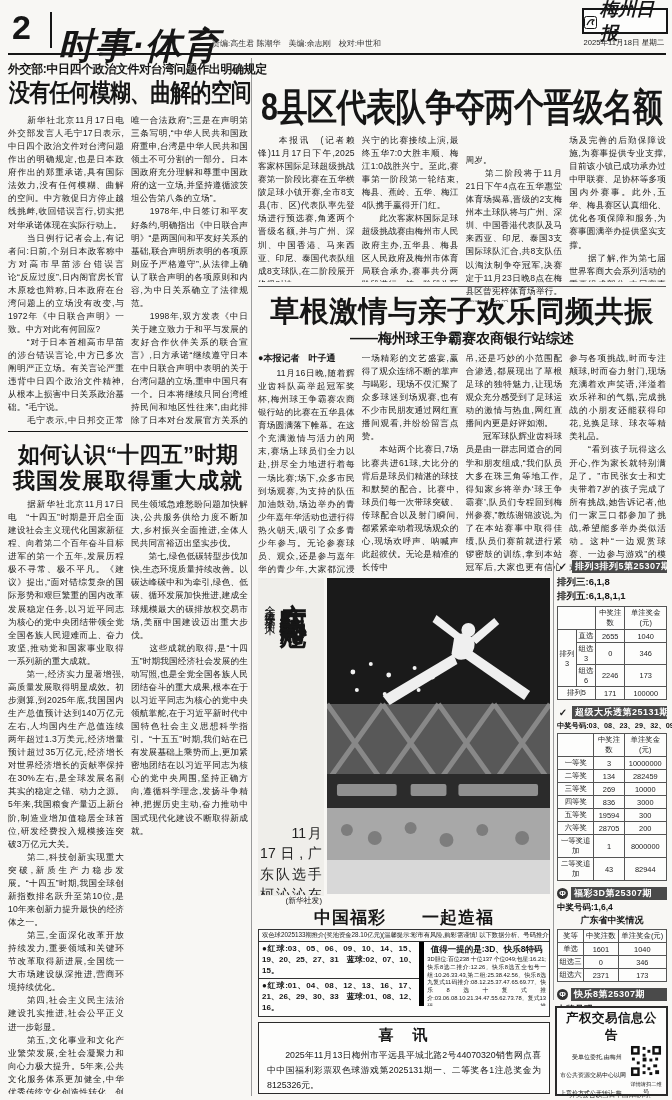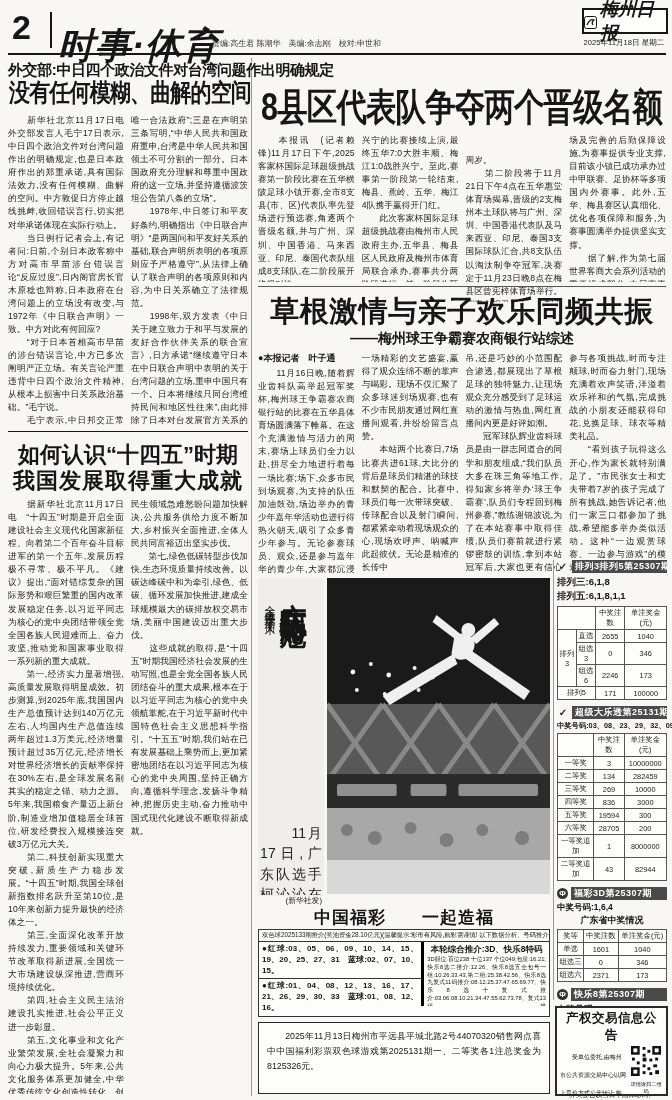--- a/index.html
+++ b/index.html
@@ -45,21 +45,21 @@
           <path d="M3 9 Q6 2 10 4 Q7 6 9 9" fill="none" stroke="#161616" stroke-width="1.3"></path>
         </svg>
     </span>
     <span class="b" style="font-size:18px;font-family:Liberation Sans, sans-serif;font-style:italic;">梅州日报</span>
   </div>
   <div class="abs ctr" style="left:578px;top:38px;width:92px;font-size:7.6px;color:#222;">2025年11月18日 星期二</div>
 
   <div class="abs rule" style="left:8px;top:53px;width:658px;height:2px;"></div>
   <div class="abs vrule" style="left:251px;top:58px;height:1038px;"></div>
 
-  <div class="abs b ctr nowrap" style="left:8px;top:61px;width:240px;font-size:15px;letter-spacing:-.4px;">外交部:中日四个政治文件对台湾问题作出明确规定</div>
+  <div class="abs b ctr nowrap" style="left:8px;top:61px;width:240px;font-size:12px;letter-spacing:-.4px;">外交部:中日四个政治文件对台湾问题作出明确规定</div>
   <div class="abs ctr" style="left:-14px;top:76px;width:284px;">
     <span class="scale b nowrap" style="font-size:25px;transform:scaleX(.84);letter-spacing:-1px;">没有任何模糊、曲解的空间</span>
   </div>
   <div class="abs flexrow" style="left:8px;top:114px;width:240px;height:312px;gap:7px;">
     <div class="col" style="width:116px;height:100%;">　　新华社北京11月17日电　外交部发言人毛宁17日表示,中日四个政治文件对台湾问题作出的明确规定,也是日本政府作出的郑重承诺,具有国际法效力,没有任何模糊、曲解的空间。中方敦促日方停止越线挑衅,收回错误言行,切实把对华承诺体现在实际行动上。
 　　当日例行记者会上,有记者问:日前,个别日本政客称中方对高市早苗涉台错误言论“反应过度”,日内阁官房长官木原稔也辩称,日本政府在台湾问题上的立场没有改变,与1972年《中日联合声明》一致。中方对此有何回应?
 　　“对于日本首相高市早苗的涉台错误言论,中方已多次阐明严正立场。有关言论严重违背中日四个政治文件精神,从根本上损害中日关系政治基础。”毛宁说。
 　　毛宁表示,中日邦交正常化时,中方明确提出“复交三原则”,即中华人民共和国政府是代表中国人民的唯一合法政府,台湾是中华人民共和国领土不可分割的一部分;所谓“日台条约”非法无效,应予废除。
 　　毛宁说,1972年,《中日联合声明》签订,两国正式建立外交关系,联合声明共有三处涉及台湾问题,一是在前言部分写明,“日本方面重申站在充分理解中华人民共和国政府提出的‘复交三原则’的立场上,谋求实现日中邦交正常化这一见解”;二是声明第二条写明,“日本国政府承认中华人民共和国政府是中国的”,</div>
     <div class="col" style="width:117px;height:100%;">唯一合法政府”;三是在声明第三条写明,“中华人民共和国政府重申,台湾是中华人民共和国领土不可分割的一部分。日本国政府充分理解和尊重中国政府的这一立场,并坚持遵循波茨坦公告第八条的立场”。
@@ -379,28 +379,29 @@
       </span>
       <span class="jt" style="font-size:6px;line-height:1.45;">　　受单位委托,由梅州市公共资源交易中心以网上竞价方式公开转让:梅州市梅江区三角镇泮坑村委会属厂房和土地的租赁权(详见公告产字[2025]34期)。</span>
     </div>
 
   </div>
 
   <div class="abs ctr b" style="left:258px;top:906px;width:292px;font-size:17px;letter-spacing:1px;">中国福彩　　一起造福</div>
   <div class="abs" style="left:258px;top:929px;width:292px;height:88px;border:1px solid #333;background:#fdfdfc;">
     <div style="font-size:6.3px;padding:1px 3px;border-bottom:1px solid #333;white-space:nowrap;overflow:hidden;">双色球2025133期推介(奖池资金28.10亿元)(温馨提示:彩市有风险,购彩需谨慎! 以下数据分析、号码推介仅供参考。</div>
     <div class="flexrow" style="height:64px;">
-      <div style="width:57%;border-right:3px solid #000000;display:flex;flex-direction:column;">
+      <div style="width:57%;border-right:5px solid #000000;display:flex;flex-direction:column;">
         <div class="jt" style="flex:1;font-size:8px;font-weight:bold;padding:2px 3px;border-bottom:1px solid #333;line-height:1.35;">●红球:03、05、06、09、10、14、15、19、20、25、27、31　蓝球:02、07、10、15。</div>
         <div class="jt" style="flex:1;font-size:8px;font-weight:bold;padding:2px 3px;line-height:1.35;">●红球:01、04、08、12、13、16、17、21、26、29、30、33　蓝球:01、08、12、16。</div>
       </div>
       <div style="width:43%;padding:2px 3px;overflow:hidden;">
-        <div class="ctr b" style="font-size:8.5px;">本轮综合推介:3D、快乐8特码</div>
+        <div class="ctr b" style="font-size:8.5px;">值得一提的是:3D、快乐8特码</div>
         <div class="jt" style="font-size:5.8px;line-height:1.35;">3D胆位:百位238 十位137 个位049;包星:16.21;快乐8选二推介:12.26。快乐8选五全包号一组:10.26.33.43,第二组:25.38.42.56。快乐8选九复式11码推介:08.12.25.37.47.65.69.77。快乐8选十复式推介:03.06.08.10.21.34.47.55.62.73.78。复式13码推介:04.07.13.26.33.39.43.45.59.63.68.75.80。</div>
       </div>
     </div>
   </div>
 
   <div class="abs box" style="left:258px;top:1022px;width:292px;height:72px;padding:3px 8px;">
+    <div class="ctr b" style="font-size:15px;letter-spacing:2px;">喜　讯</div>
     <div class="jt" style="font-size:8.8px;line-height:1.7;margin-top:3px;">　　2025年11月13日梅州市平远县平城北路2号44070320销售网点喜中中国福利彩票双色球游戏第2025131期一、二等奖各1注总奖金为8125326元。</div>
   </div>
 
 </div>
 
 </body></html>

